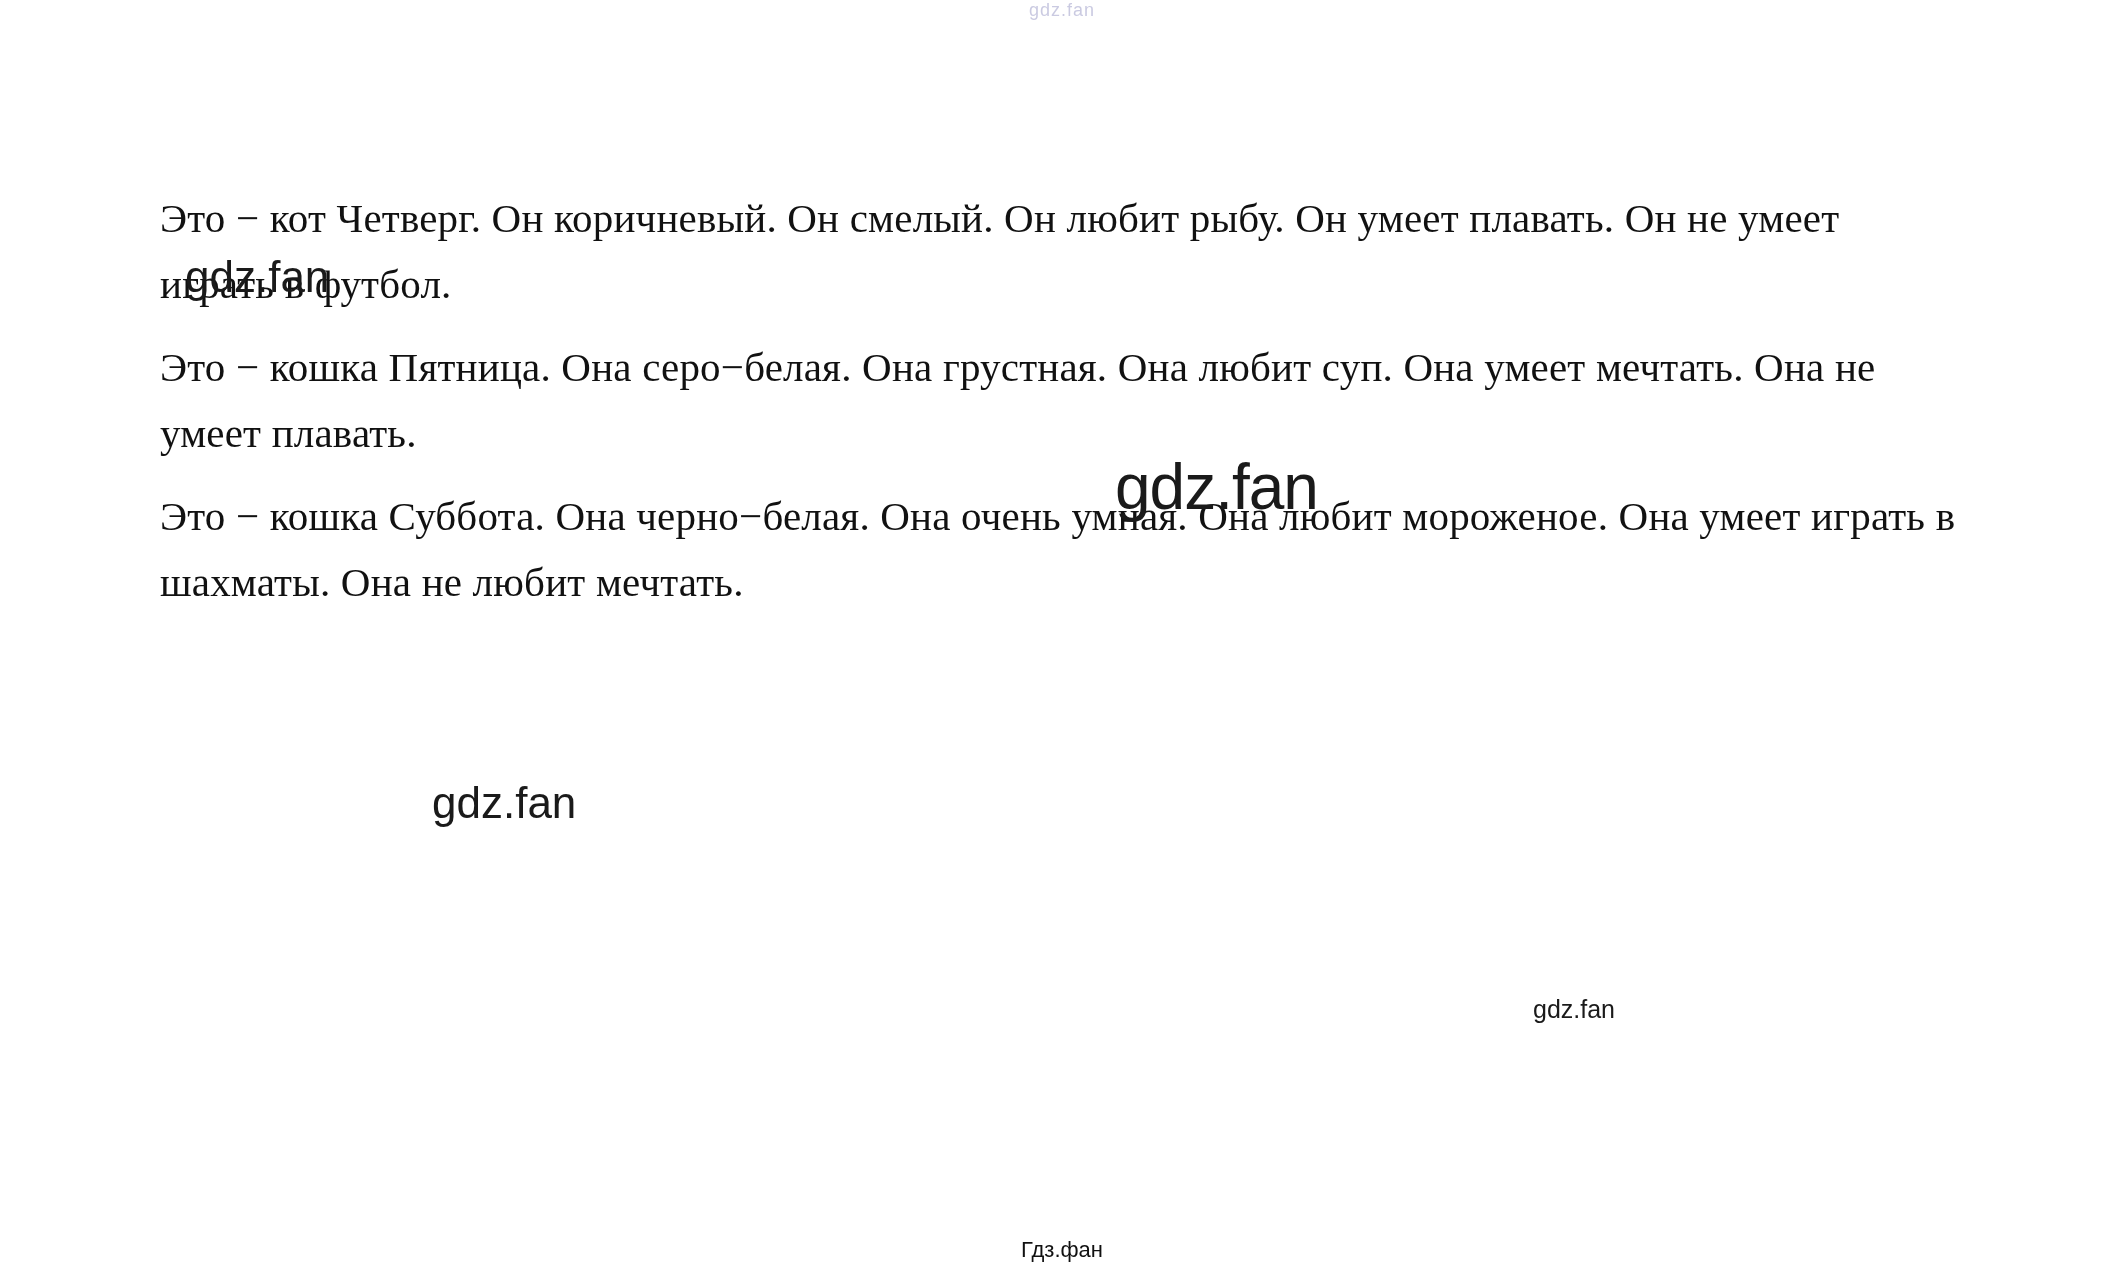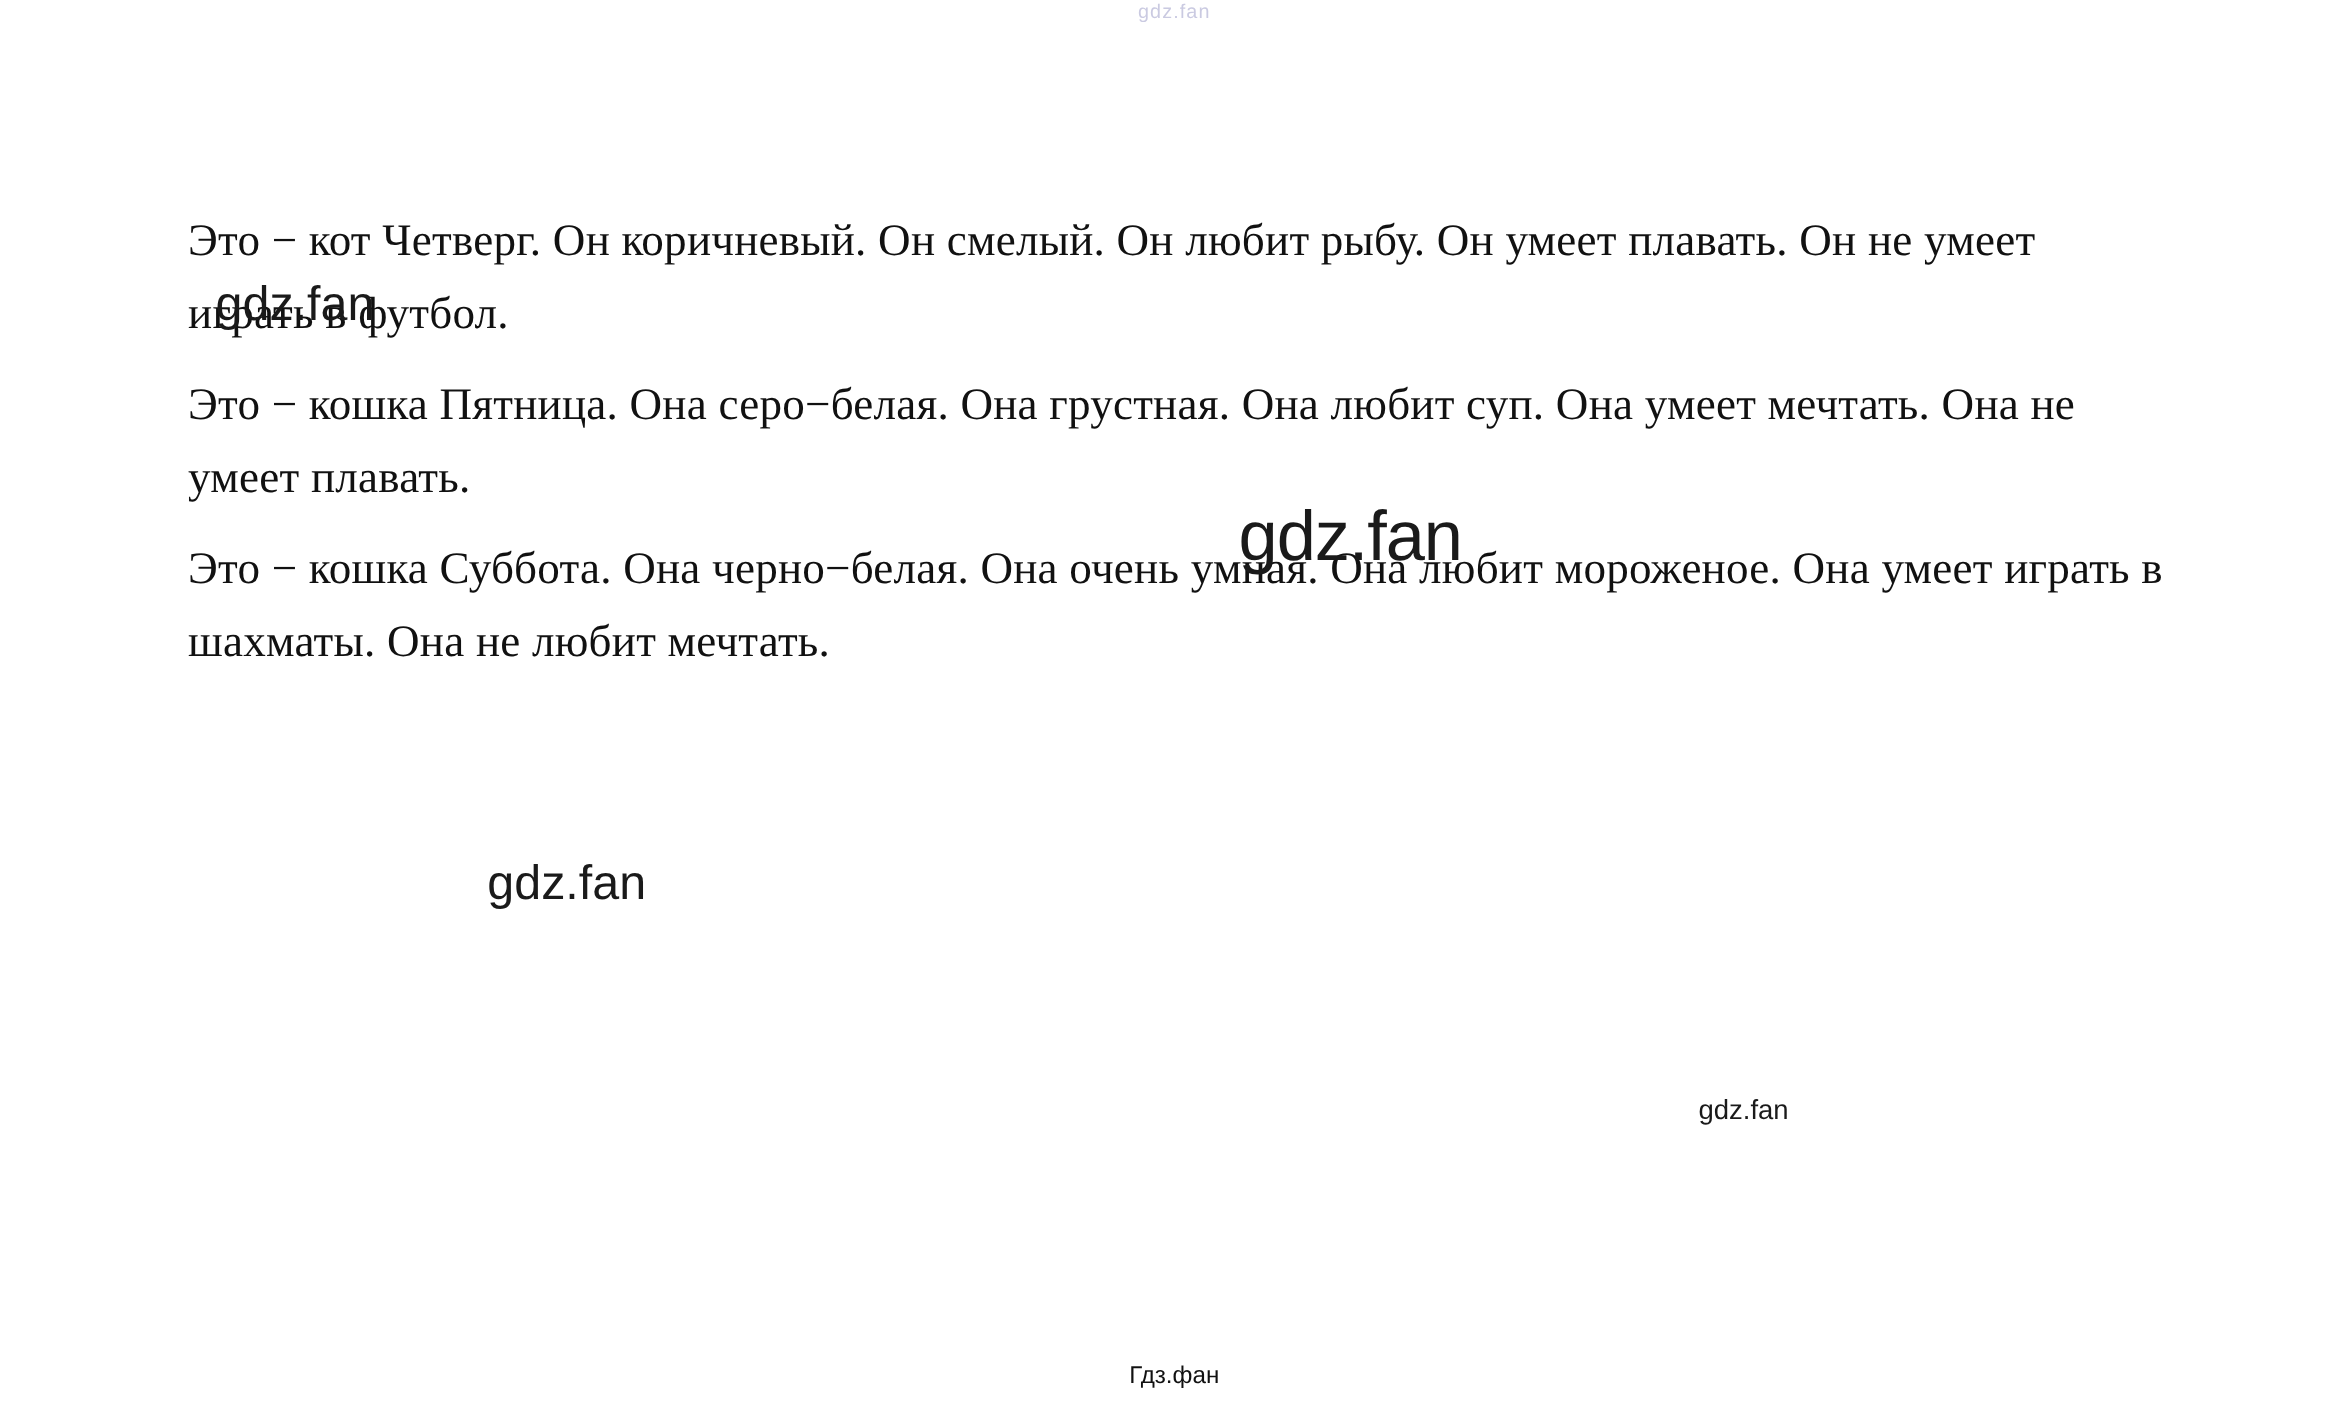--- a/index.html
+++ b/index.html
@@ -13,21 +13,20 @@
     height: 1285px;
     position: relative;
     overflow: hidden;
     font-family: "Liberation Serif", serif;
     color: #000000;
   }
 
   .page {
     position: absolute;
     inset: 0;
-    margin-left: 11px;
   }
 
   
   .watermark-top {
     position: absolute;
     top: 0px;
     left: 0;
     width: 100%;
     text-align: center;
     font-family: "Liberation Sans", sans-serif;

